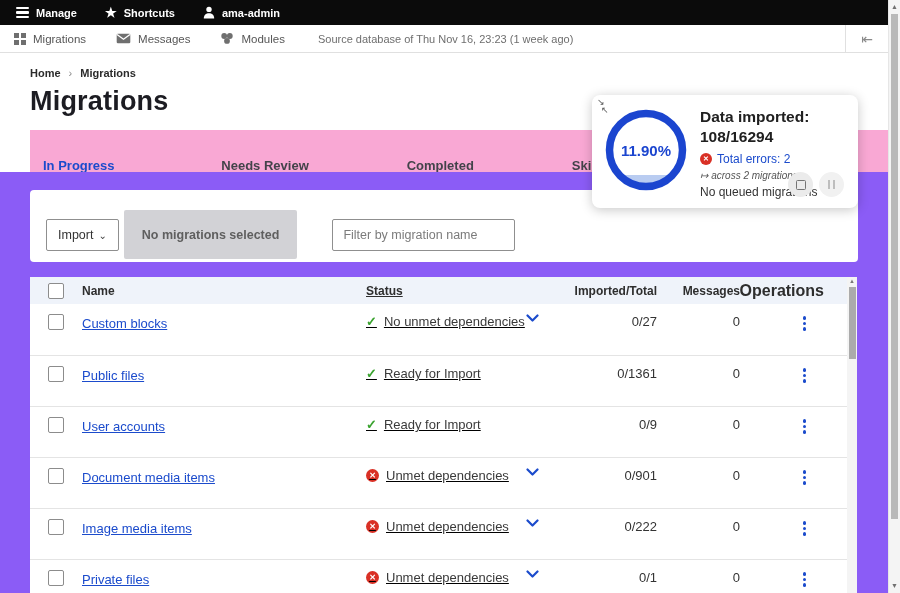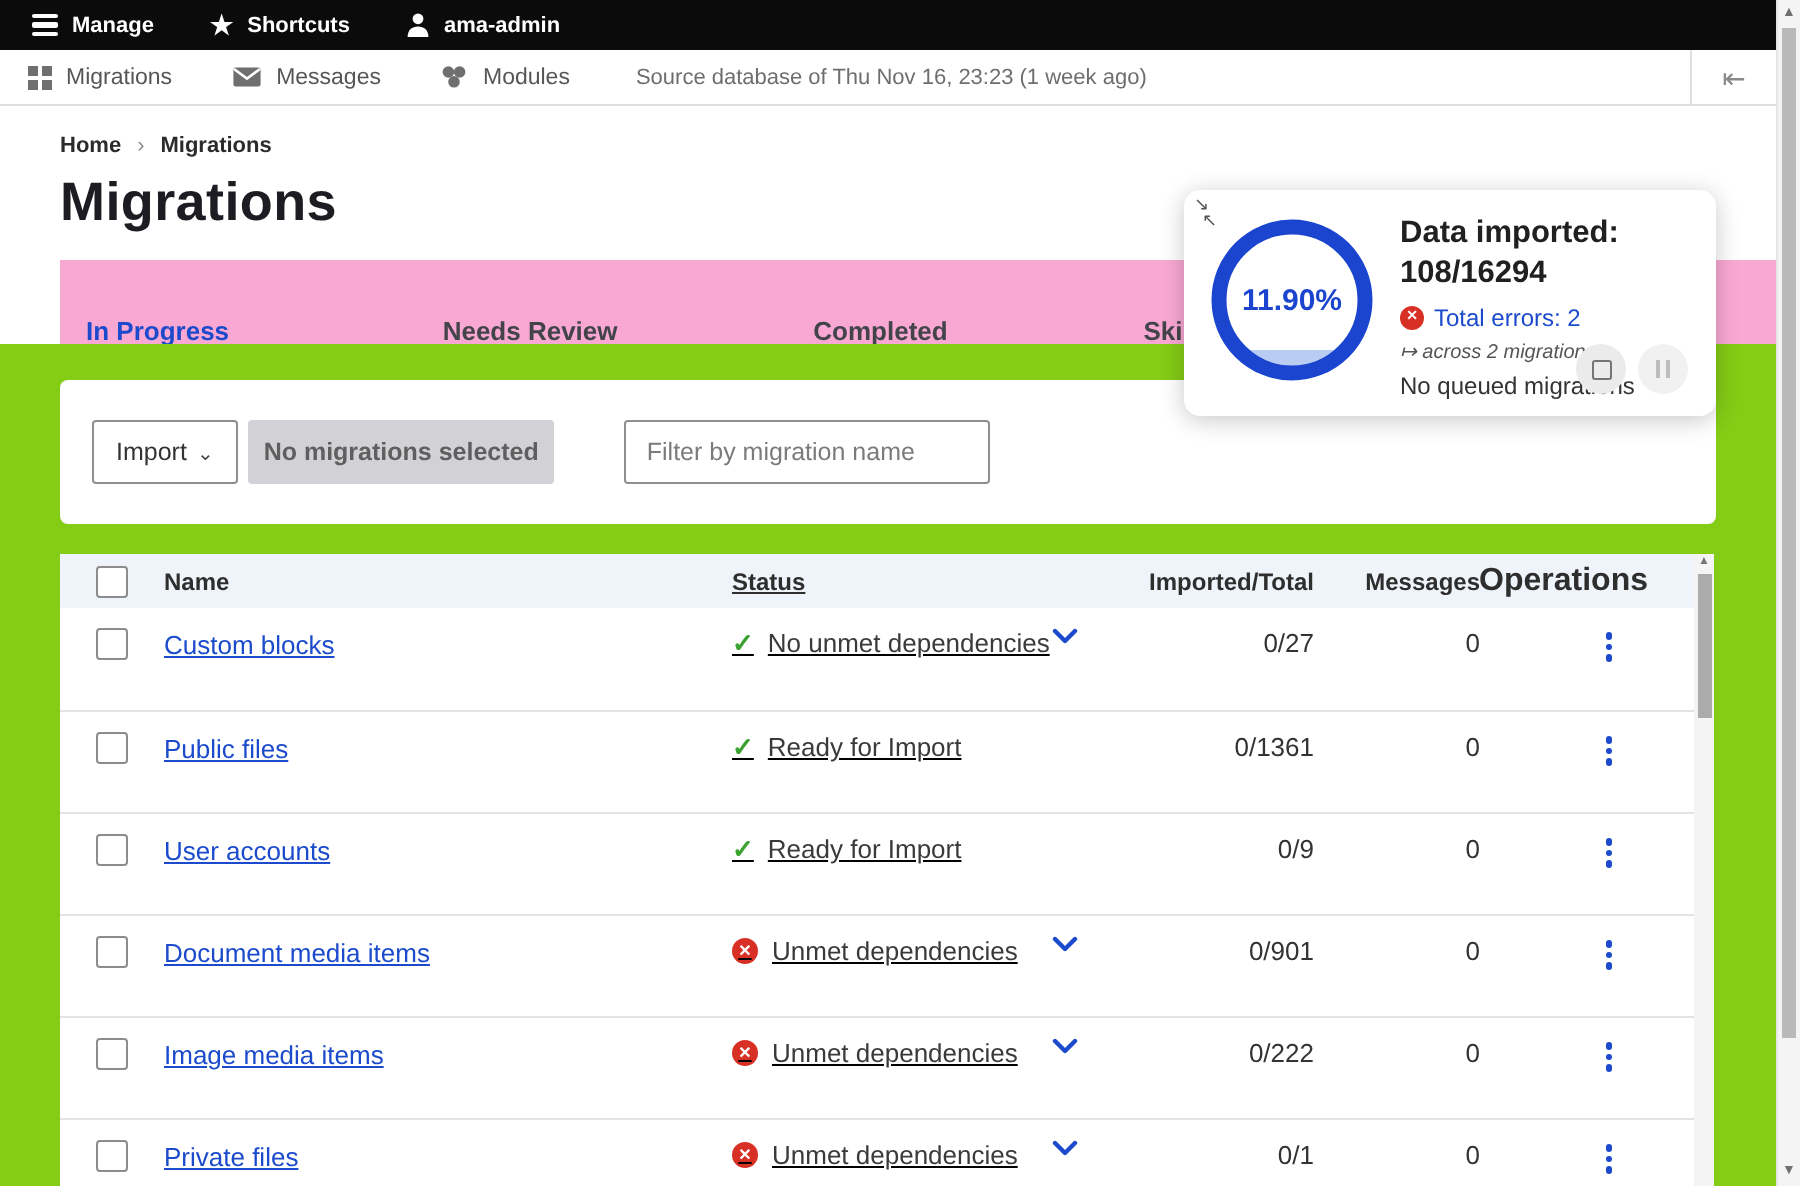--- a/index.html
+++ b/index.html
@@ -41,28 +41,28 @@
   .page-title { font-size: 27px; font-weight: 700; color: #1c1c22; margin-top: 7px; letter-spacing: .2px; }
 
   
   .tabs { display: flex; gap: 37px; margin: 13px 0 0 30px; background: #f9a8d4; }
   .tab { display: flex; align-items: center; gap: 8px; padding: 6px 13px 9px 13px; font-size: 13px; font-weight: bold; color: #43434a; cursor: pointer; border-bottom: 3px solid transparent; }
   .tab .tab-badge { background: #e3e3e7; color: #43434a; border-radius: 10px; padding: 1px 9px; font-size: 16px; margin-top: 39px; }
   .tab.active { color: #1b4bcc; border-bottom-color: #1b4bcc; }
   .tab.active .tab-badge { background: #dce6f9; color: #1b4bcc; }
 
   
-  .workarea { position: absolute; top: 172px; left: 0; width: 888px; height: 421px; background: #84cc16; }
+  .workarea { position: absolute; top: 172px; left: 0; width: 888px; height: 421px; background: #8b5cf6; }
 
   
   .filter-card { position: relative; margin: 18px 0 0 30px; width: 828px; height: 72px; background: #fff; border-radius: 4px; }
   .filter-row { display: flex; align-items: center; padding: 20px 0 0 16px; gap: 5px; }
   .btn-import { height: 32px; padding: 0 11px; background: #fff; border: 1px solid #8f8f8f; border-radius: 2px; font-size: 12.5px; color: #333; display: flex; align-items: center; gap: 5px; cursor: pointer; font-family: inherit; }
   .btn-import .chev { font-size: 10px; color: #444; transform: translateY(1px); }
-  .btn-disabled { height: 32px; padding: 0 8px; background: #d2d2d6; border: none; border-radius: 2px; font-size: 12.5px; font-weight: bold; color: #5f5f5f; display: flex; align-items: center; font-family: inherit; }
+  .btn-disabled { height: 49px; padding: 0 18px; background: #d2d2d6; border: none; border-radius: 2px; font-size: 12.5px; font-weight: bold; color: #5f5f5f; display: flex; align-items: center; font-family: inherit; }
   .filter-input { margin-left: 30px; height: 32px; width: 183px; border: 1px solid #8f8f8f; border-radius: 2px; font-size: 12.5px; padding: 0 10px; color: #333; font-family: inherit; }
   .filter-input::placeholder { color: #7b7b7b; }
 
   
   .table-card { position: relative; margin: 15px 0 0 30px; width: 827px; background: #fff; }
   .thead { display: flex; align-items: center; height: 27px; background: #eff3fa; font-size: 12px; font-weight: bold; color: #2e2e2e; }
   .trow { display: flex; align-items: flex-start; height: 51px; padding-top: 10px; border-top: 1px solid #e4e4e4; background: #fff; }
   .trow:first-of-type { border-top: none; }
   .c-cb { width: 52px; display: flex; justify-content: center; flex-shrink: 0; }
   .c-name { width: 284px; flex-shrink: 0; }

